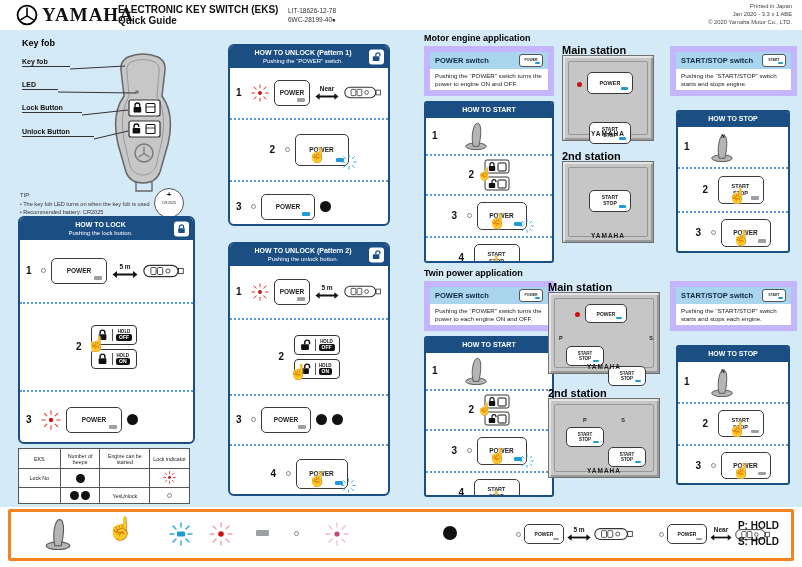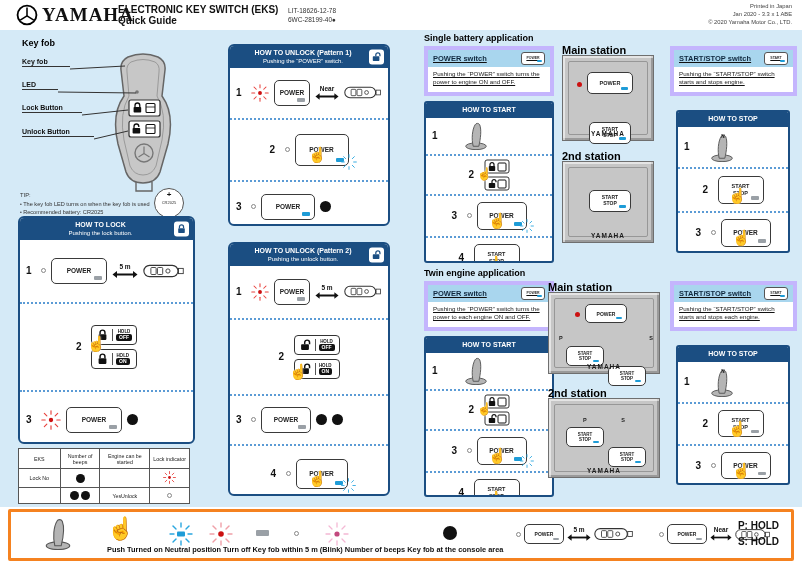--- a/index.html
+++ b/index.html
@@ -46,21 +46,21 @@
 
   .hand { position:absolute; font-size:15px; color:#222; text-shadow:0 0 2px #fff; pointer-events:none; }
   .dot-b { width:11px; height:11px; border-radius:50%; background:#111; display:inline-block; flex:0 0 auto; }
   .dot-o { width:5px; height:5px; border-radius:50%; border:1px solid #888; display:inline-block; flex:0 0 auto; }
   .dot-red { width:5px; height:5px; border-radius:50%; background:#c11; display:inline-block; }
 
   .dgrp { display:flex; flex-direction:column; align-items:center; flex:0 0 auto; }
   .dlabel { font-weight:bold; font-size:6.5px; }
 
   
-  .infobox { position:absolute; background:#fff; border:4px solid #c4b5fd;text-decoration:underline; }
+  .infobox { position:absolute; background:#fff; border:6px solid #c4b5fd; }
   .ib-head { background:#a9d6ee; display:flex; align-items:center; justify-content:space-between; padding:2px 5px; }
   .ib-head b { font-size:7.5px; color:#10293f; }
   .ib-body { padding:3px 5px; font-size:6.2px; color:#222; line-height:1.35; }
 
   
   .station { position:absolute; background:#c6c6c6; border:1px solid #6f6f6f; box-shadow:inset 2px 2px 0 rgba(255,255,255,.55), inset -2px -2px 0 rgba(0,0,0,.22); }
   .station .inner { position:absolute; left:5px; top:5px; right:5px; bottom:5px; border:1px solid #979797; border-radius:2px; }
   .ylogo { position:absolute; left:0; bottom:3px; width:100%; text-align:center; font-weight:bold; font-size:6.5px; letter-spacing:1px; color:#1a1a1a; }
   .st-label { position:absolute; font-weight:bold; font-size:11px; color:#000; }
   .ps-letter { position:absolute; font-weight:bold; font-size:5.5px; color:#222; }
@@ -498,21 +498,21 @@
                   <line x1="4" y1="20" x2="7" y2="17"></line>
                   <line x1="17" y1="7" x2="20" y2="4"></line>
                 </g>
               </svg>
           </span>
         </span>
       </div>
     </div>
   </div>
 
-  <div class="abs sect-title" style="left:424px; top:33px;">Single battery application</div>
+  <div class="abs sect-title" style="left:424px; top:33px;">Motor engine application</div>
 
   <div class="infobox" style="left:424px; top:46px; width:130px; height:50px;">
     <div class="ib-head">
       <b>POWER switch</b>
       <span class="mini-pow">
           <i>POWER</i>
           <b class="ind lit"></b>
         </span>
     </div>
     <div class="ib-body">Pushing the “POWER” switch turns the power to engine ON and OFF.</div>
@@ -673,21 +673,21 @@
           <span class="pow" style="width:50px; height:28px;">
               <i>POWER</i>
               <b class="ind"></b>
             </span>
           <span class="hand" style="left:12px; top:10px;">☝</span>
         </span>
       </div>
     </div>
   </div>
 
-  <div class="abs sect-title" style="left:424px; top:268px;">Twin engine application</div>
+  <div class="abs sect-title" style="left:424px; top:268px;">Twin power application</div>
 
   <div class="infobox" style="left:424px; top:281px; width:130px; height:50px;">
     <div class="ib-head">
       <b>POWER switch</b>
       <span class="mini-pow">
           <i>POWER</i>
           <b class="ind lit"></b>
         </span>
     </div>
     <div class="ib-body">Pushing the “POWER” switch turns the power to each engine ON and OFF.</div>
@@ -969,19 +969,18 @@
         <svg width="36" height="17" viewBox="0 0 48 20">
             <rect x="1" y="3.5" width="39" height="13" rx="6.5" fill="#fff" stroke="#333" stroke-width="1.3"></rect>
             <rect x="9" y="6" width="6" height="8" rx="1" fill="none" stroke="#333"></rect>
             <rect x="16.5" y="6" width="6" height="8" rx="1" fill="none" stroke="#333"></rect>
             <circle cx="28.5" cy="10" r="2.4" fill="none" stroke="#333"></circle>
             <rect x="40.5" y="7" width="5.5" height="6" fill="none" stroke="#333"></rect>
           </svg>
       </span>
     </span>
 
-    <div class="cap">Push  Turned on  Neutral position  Turn off  Key fob within 5 m (Blink)  Number of beeps  Key fob at the console area</div>
     <div class="ps-note">
       <div>P: HOLD</div>
       <div>S: HOLD</div>
     </div>
   </div>
 </div>
 
 </body></html>

